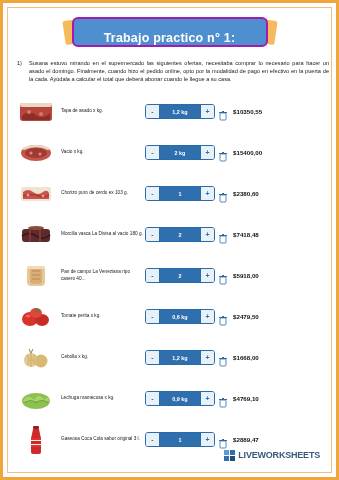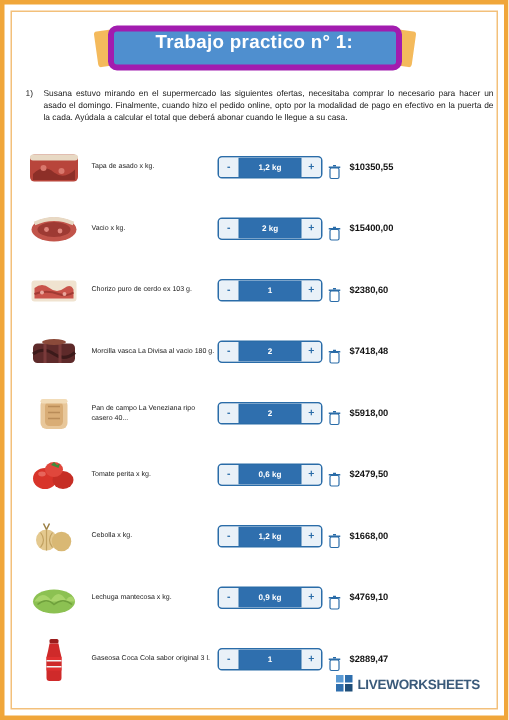--- a/index.html
+++ b/index.html
@@ -35,25 +35,25 @@
     top: 14px;
     width: 196px;
     height: 30px;
   }
   .title-banner {
     position: absolute;
     left: 0; top: 0;
     width: 196px;
     height: 30px;
     background: #4f8fcf;
-    border: 4px solid #a21caf;
+    border: 2px solid #a21caf;
     border-radius: 6px;
     box-sizing: border-box;
     display: flex;
-    align-items: flex-start;
+    align-items: flex-end;
     justify-content: center;
   }
   .title-banner .title-text {
     color: #ffffff;
     font-size: 12.5px;
     font-weight: bold;
     letter-spacing: 0.2px;
     white-space: nowrap;
   }
   .tape {
@@ -175,21 +175,21 @@
     color: #111111;
     padding-left: 4px;
   }
 
   
   .footer {
     position: absolute;
     right: 16px;
     bottom: 16px;
     display: flex;
-    align-items: center;
+    align-items: flex-start;
     gap: 3px;
   }
   .lw-grid {
     width: 11px;
     height: 11px;
     display: grid;
     grid-template-columns: 1fr 1fr;
     grid-template-rows: 1fr 1fr;
     gap: 1px;
   }

